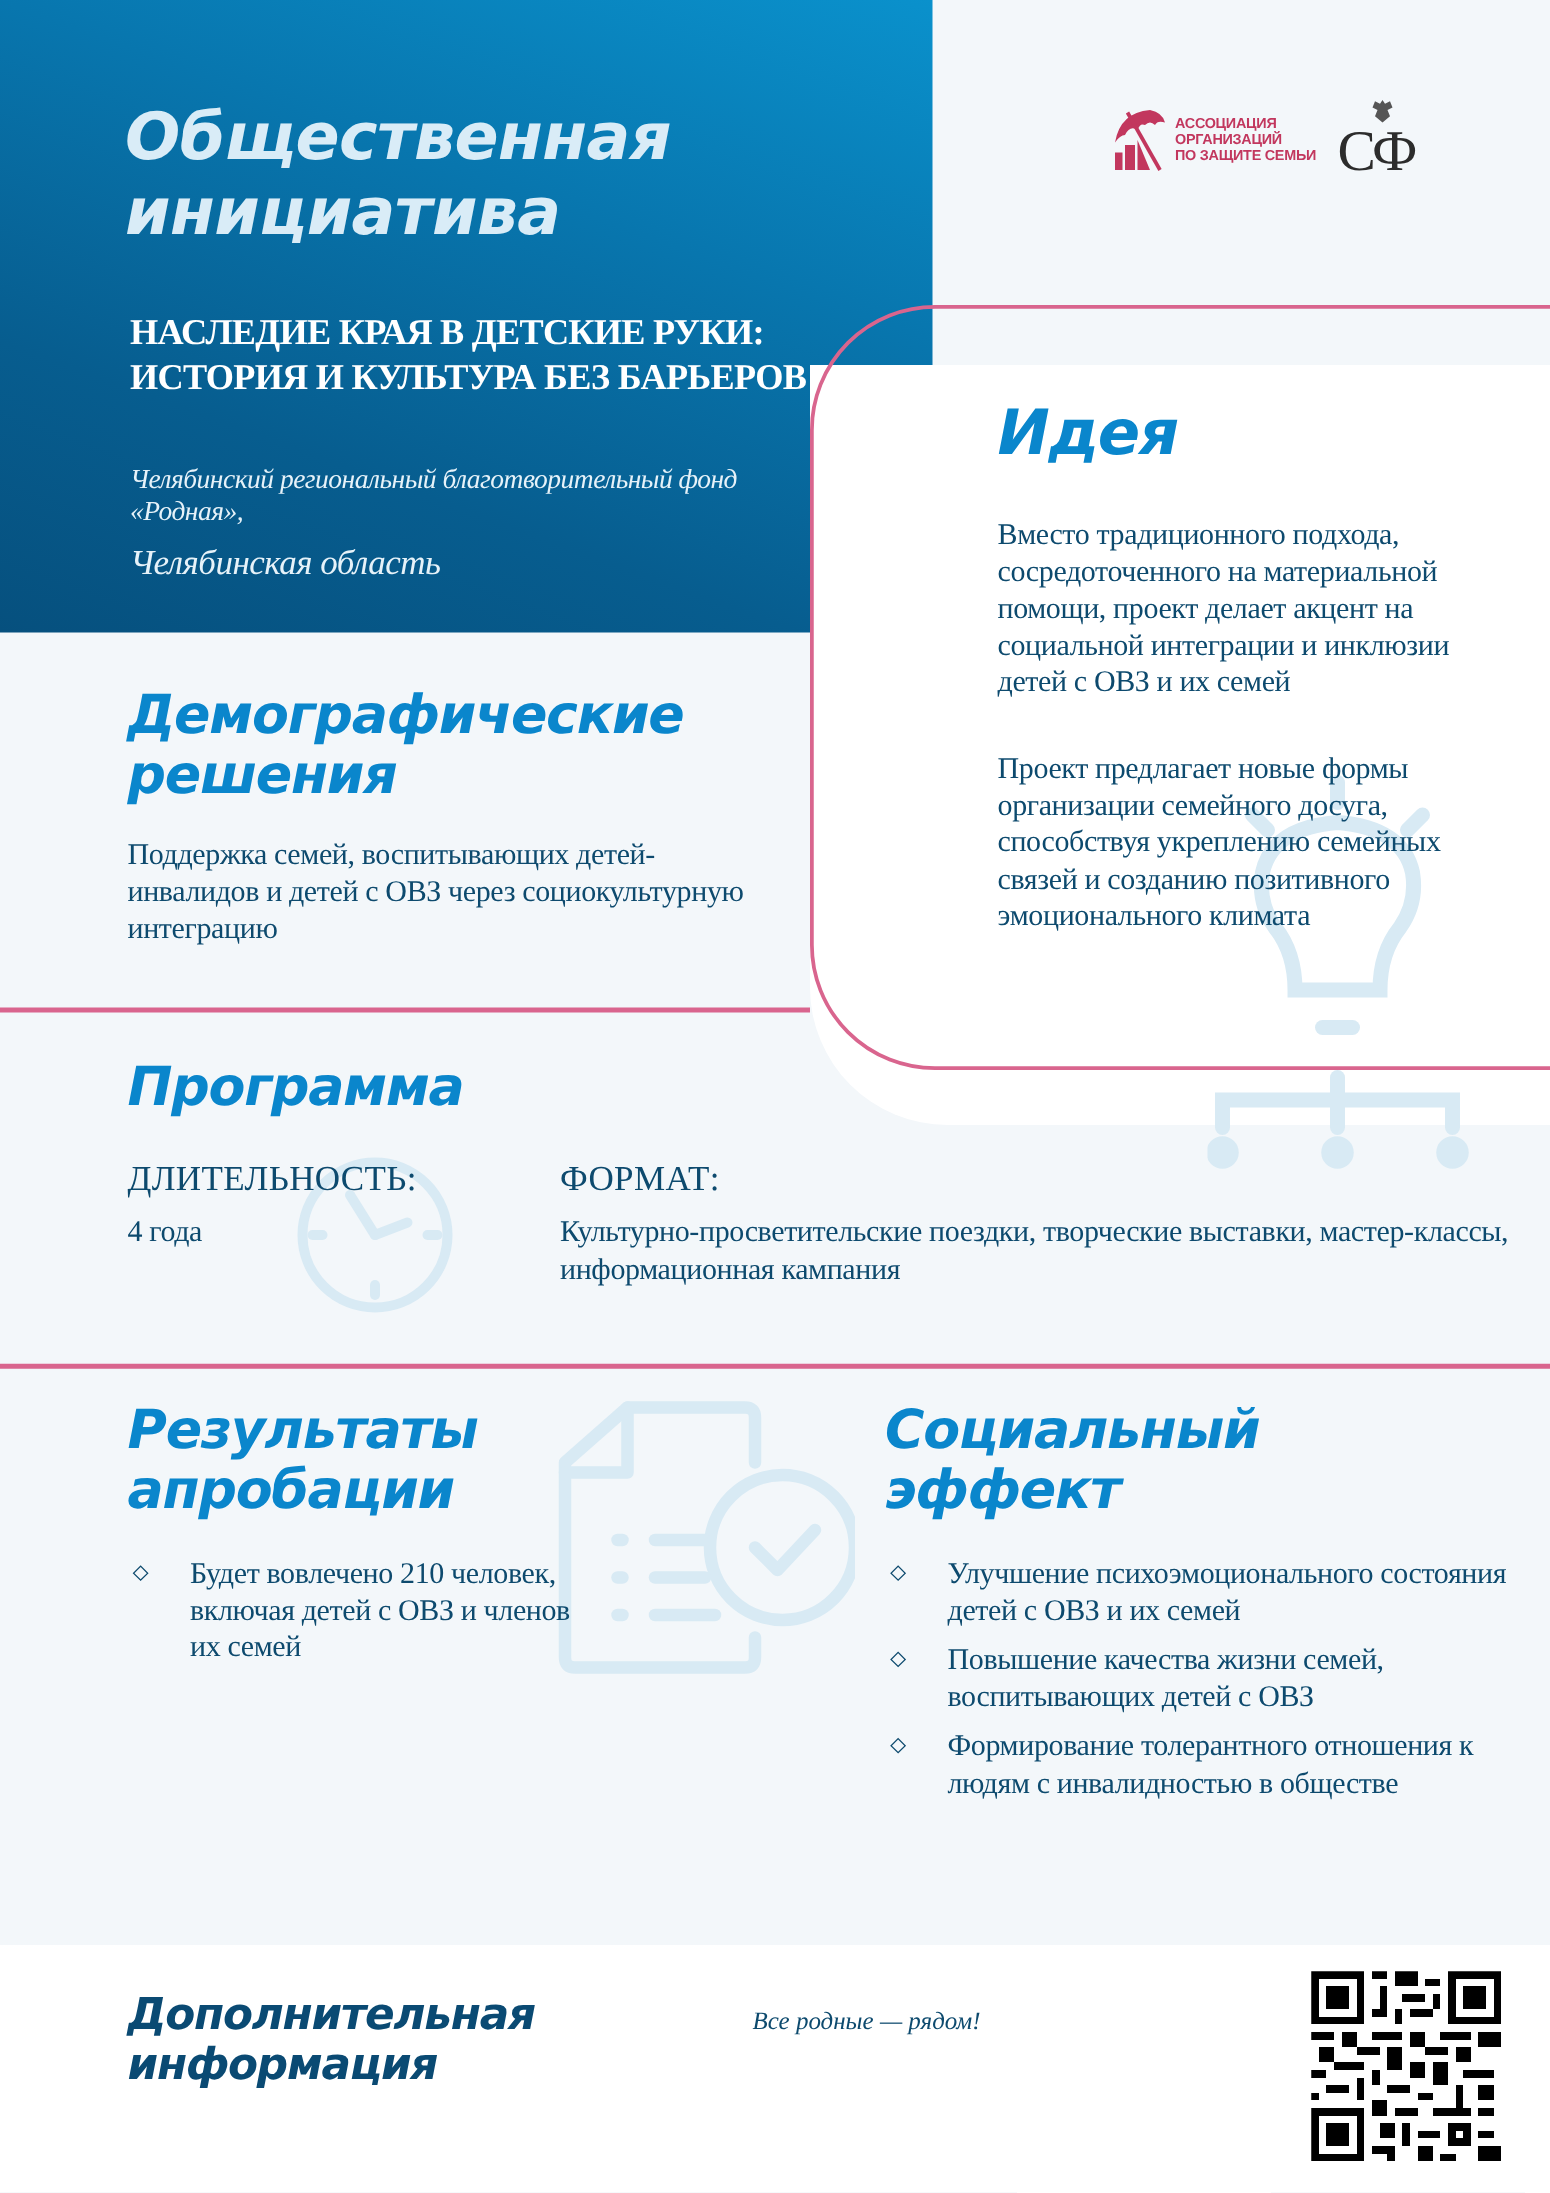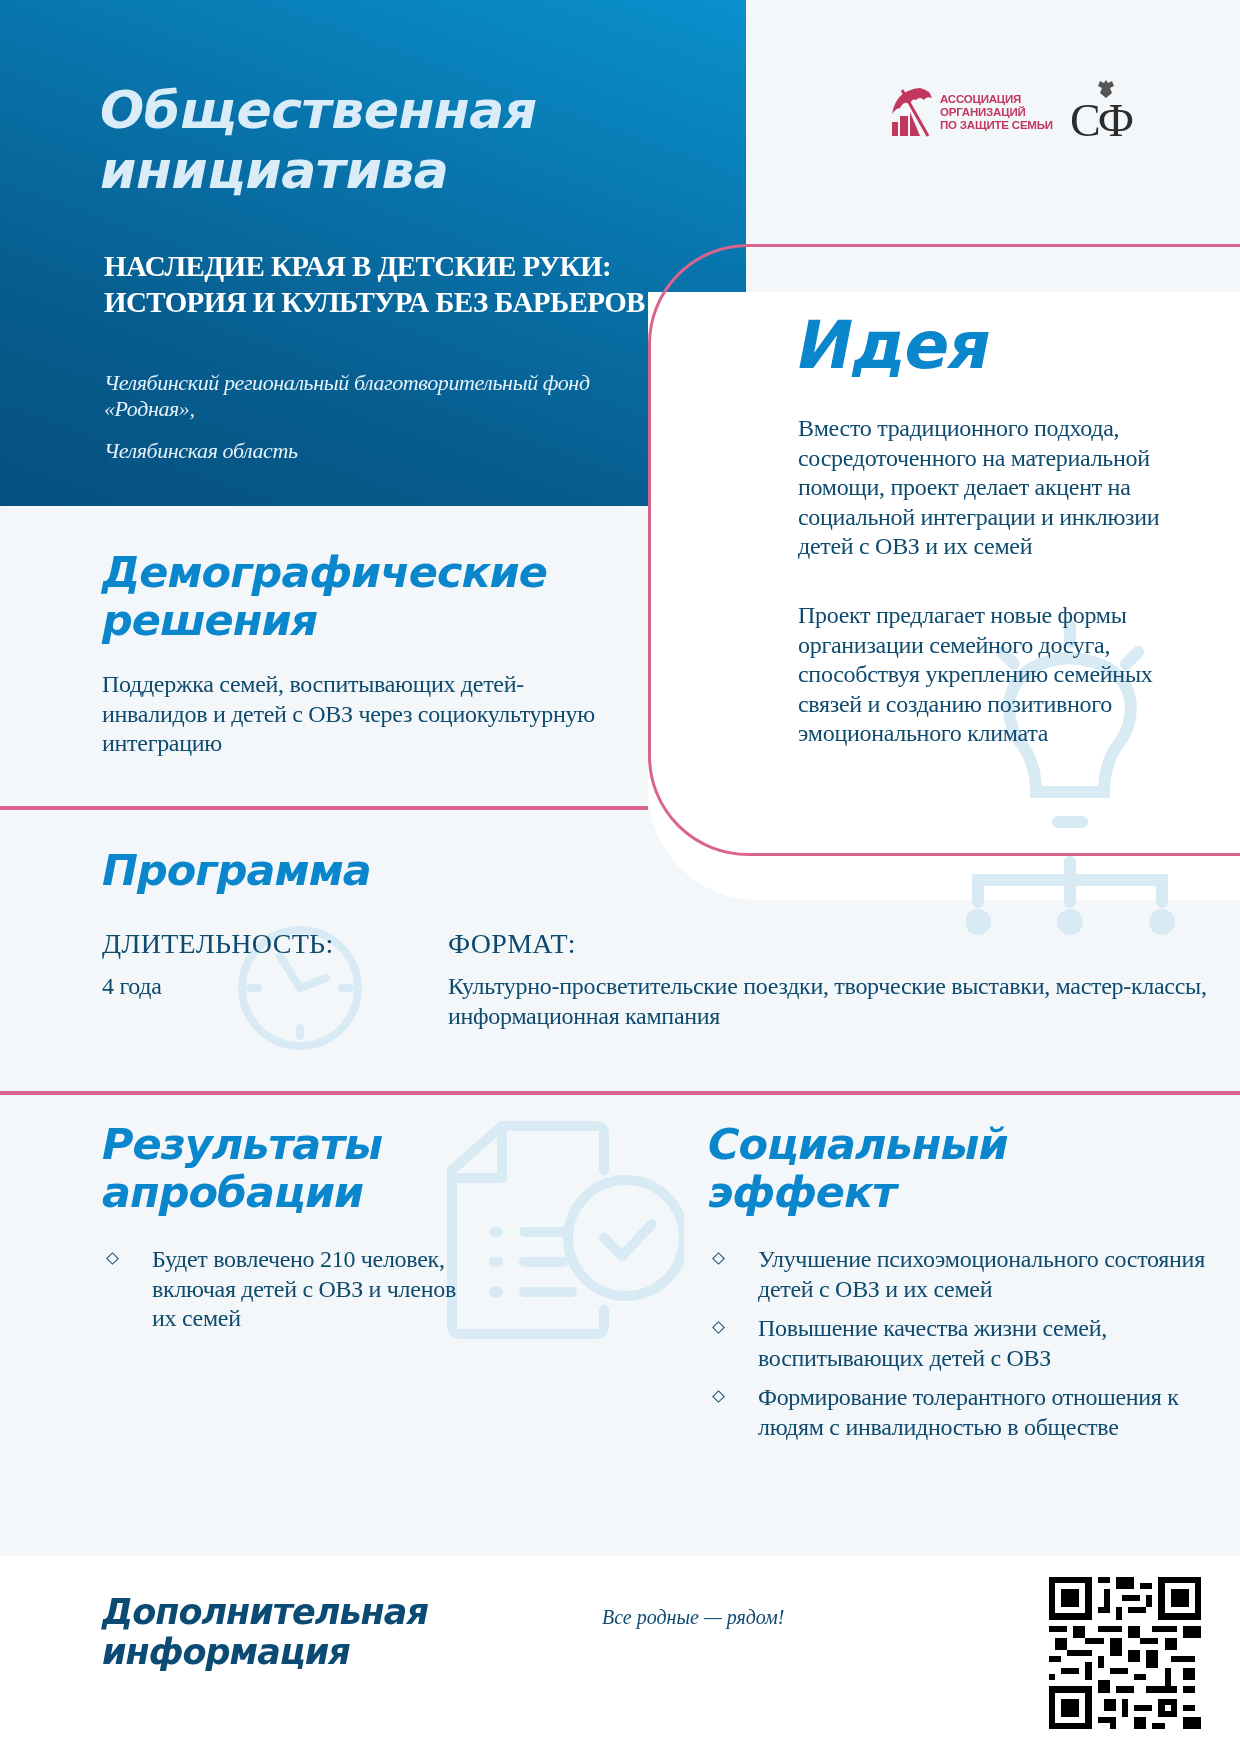--- a/index.html
+++ b/index.html
@@ -31,21 +31,21 @@
       text-transform: uppercase;
     }
     .org-name {
       position: absolute; left: 104px; top: 370px; width: 560px;
       font-family: "Liberation Serif", serif; font-style: italic;
       font-size: 22px; line-height: 26px; color: #e6f2f9; letter-spacing: -0.4px;
     }
     .region {
       position: absolute; left: 104px; top: 438px;
       font-family: "Liberation Serif", serif; font-style: italic;
-      font-size: 22px; line-height: 26px; color: #e6f2f9; letter-spacing: -0.4px;
+      font-size: 28px; line-height: 26px; color: #e6f2f9; letter-spacing: -0.4px;
     }
 
     
     .logo-assoc { position: absolute; left: 890px; top: 86px; display: flex; align-items: center; gap: 8px; }
     .assoc-text {
       font-family: "Liberation Sans", sans-serif; font-weight: bold; font-size: 11.5px;
       line-height: 13px; color: #c2375e; letter-spacing: -0.2px; width: 120px;
     }
     .logo-sf { position: absolute; left: 1070px; top: 78px; width: 80px; height: 70px; }
     .sf-text {
@@ -58,21 +58,21 @@
       position: absolute; left: 648px; top: 292px; width: 640px; height: 608px;
       background: #ffffff; border-bottom-left-radius: 110px;
     }
     .card-outline {
       position: absolute; left: 648px; top: 244px; width: 640px; height: 612px;
       border: 3.5px solid #d9658e; border-radius: 100px 0 0 100px;
     }
     .idea-title {
       position: absolute; left: 798px; top: 316px;
       font-family: "DejaVu Sans", sans-serif; font-style: italic; font-weight: bold;
-      font-size: 66px; line-height: 60px; color: #0a86cc; letter-spacing: -1px;
+      font-size: 50px; line-height: 60px; color: #0a86cc; letter-spacing: -1px;
     }
     .body-text {
       font-family: "Liberation Serif", serif; font-size: 24px; line-height: 29.5px;
       color: #0d4a6e; letter-spacing: -0.3px;
     }
     .idea-p1 { position: absolute; left: 798px; top: 414px; width: 410px; }
     .idea-p2 { position: absolute; left: 798px; top: 601px; width: 410px; }
 
     
     .section-h {

